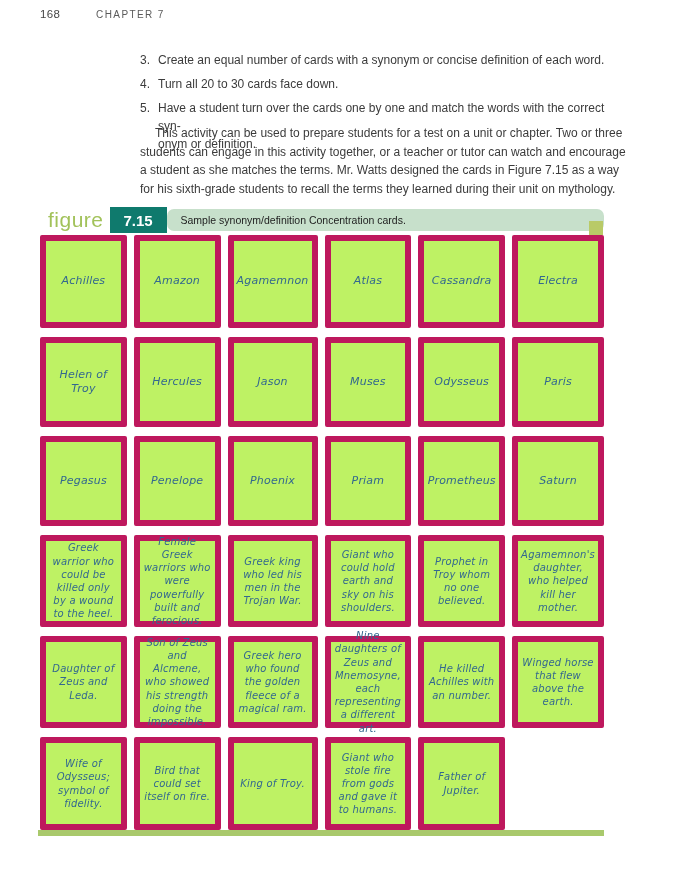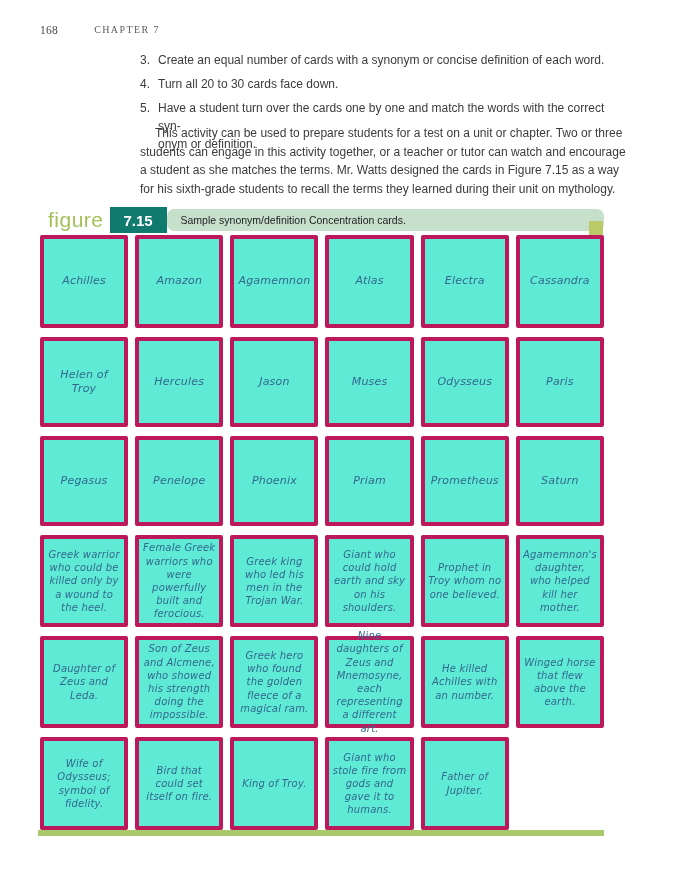--- a/index.html
+++ b/index.html
@@ -8,22 +8,22 @@
     width: 676px; height: 896px;
     font-family: "Liberation Sans", sans-serif;
     color: #3b3b3b;
     position: relative;
     overflow: hidden;
   }
   .page { position: relative; width: 676px; height: 896px; background: #fff; }
 
   
   .running-head {
-    position: absolute; top: 24px; left: 40px;
-    display: flex; align-items: flex-start; font-family: Liberation Serif, serif;
+    position: absolute; top: 8px; left: 40px;
+    display: flex; align-items: center;
   }
   .page-num { font-size: 11.5px; color: #474747; letter-spacing: 0.3px; }
   .chapter-label { margin-left: 36px; font-size: 10px; color: #5a5a5a; letter-spacing: 1.4px; }
 
   
   .steps { position: absolute; top: 51px; left: 140px; width: 486px; }
   .step { display: flex; margin-bottom: 6px; font-size: 12px; line-height: 1.5; color: #3b3b3b; }
   .step-number { width: 15px; flex: 0 0 15px; }
   .step-text { flex: 1; padding-left: 3px; white-space: pre-line; }
 
@@ -62,22 +62,22 @@
 
   
   .cards-grid {
     position: absolute; top: 235px; left: 40px; width: 564px;
     display: grid;
     grid-template-columns: repeat(6, 1fr);
     grid-template-rows: 93px 90px 90px 92px 92px 93px;
     column-gap: 7px; row-gap: 9px;
   }
   .card {
-    background: #5eead4;
-    border: 4px solid #be185d;
+    background: #bef264;
+    border: 6px solid #be185d;
     border-radius: 2px;
     display: flex; align-items: center; justify-content: center;
     text-align: center;
     padding: 4px 3px;
     color: #33688f;
     font-family: "DejaVu Sans", cursive;
     font-style: italic;
     font-size: 11px;
     line-height: 1.3;
     letter-spacing: 0.2px;
@@ -125,22 +125,22 @@
       <span class="caption-text">Sample synonym/definition Concentration cards.</span>
       <span class="accent-square"></span>
     </div>
   </div>
 
   <div class="cards-grid">
     <div class="card">Achilles</div>
     <div class="card">Amazon</div>
     <div class="card">Agamemnon</div>
     <div class="card">Atlas</div>
+    <div class="card">Cassandra</div>
     <div class="card">Electra</div>
-    <div class="card">Cassandra</div>
 
     <div class="card">Helen of Troy</div>
     <div class="card">Hercules</div>
     <div class="card">Jason</div>
     <div class="card">Muses</div>
     <div class="card">Odysseus</div>
     <div class="card">Paris</div>
 
     <div class="card">Pegasus</div>
     <div class="card">Penelope</div>

